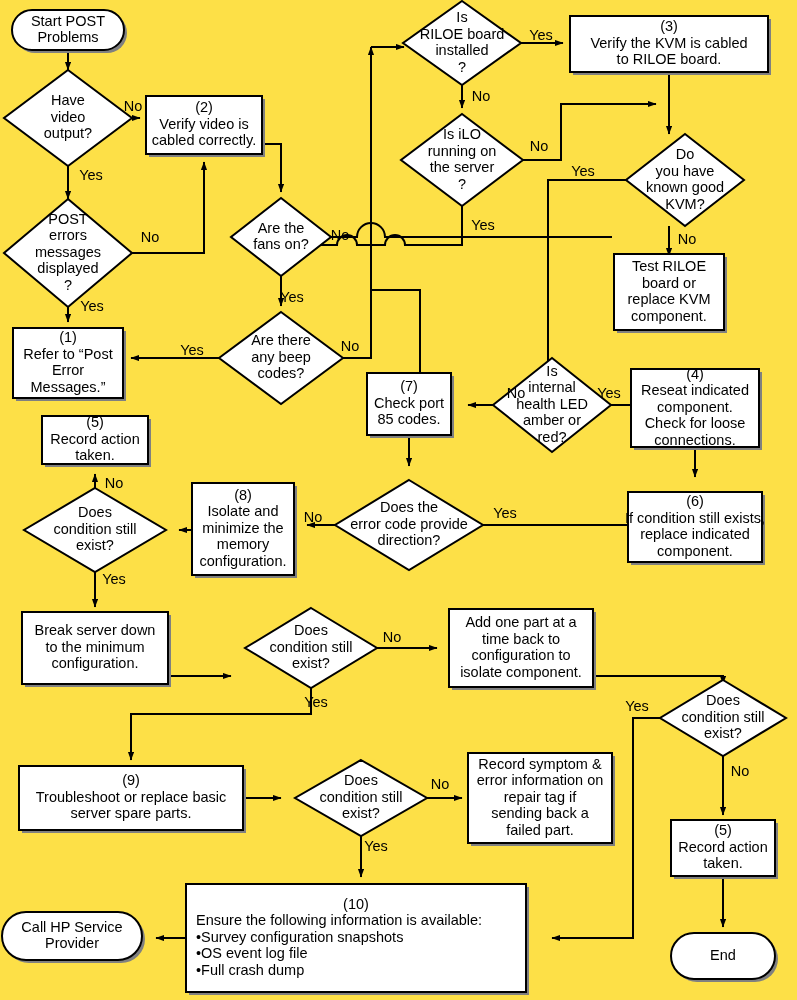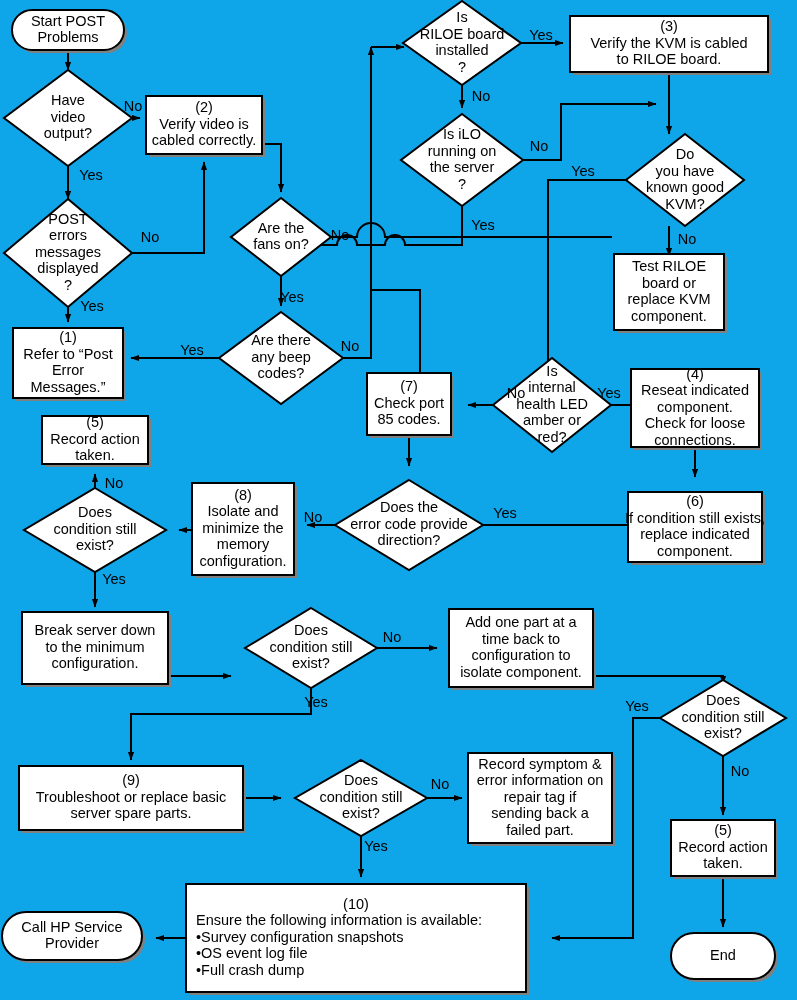--- a/index.html
+++ b/index.html
@@ -1,17 +1,17 @@
 <!DOCTYPE html>
 <html><head>
 <meta charset="utf-8">
 <style>
   html,body{margin:0;padding:0;background:#ffffff;}
   body{font-family:"Liberation Sans",sans-serif;}
-  #stage{position:relative;width:797px;height:1000px;background:#0ea5e9;overflow:hidden;}
+  #stage{position:relative;width:797px;height:1000px;background:#fde047;overflow:hidden;}
   svg{position:absolute;left:0;top:0;width:797px;height:1000px;}
   .shape{fill:#ffffff;stroke:#000000;stroke-width:2;}
   .shape-shadow{fill:#808080;stroke:none;}
   .edge{fill:none;stroke:#000000;stroke-width:2;}
   .nodetext{font-family:"Liberation Sans",sans-serif;font-size:14.5px;fill:#000;text-anchor:middle;dominant-baseline:middle;}
   .nodetext.left{text-anchor:start;}
   .edgelabel{font-family:"Liberation Sans",sans-serif;font-size:14.5px;fill:#000;text-anchor:middle;dominant-baseline:middle;}
 </style>
 </head>
 <body>

